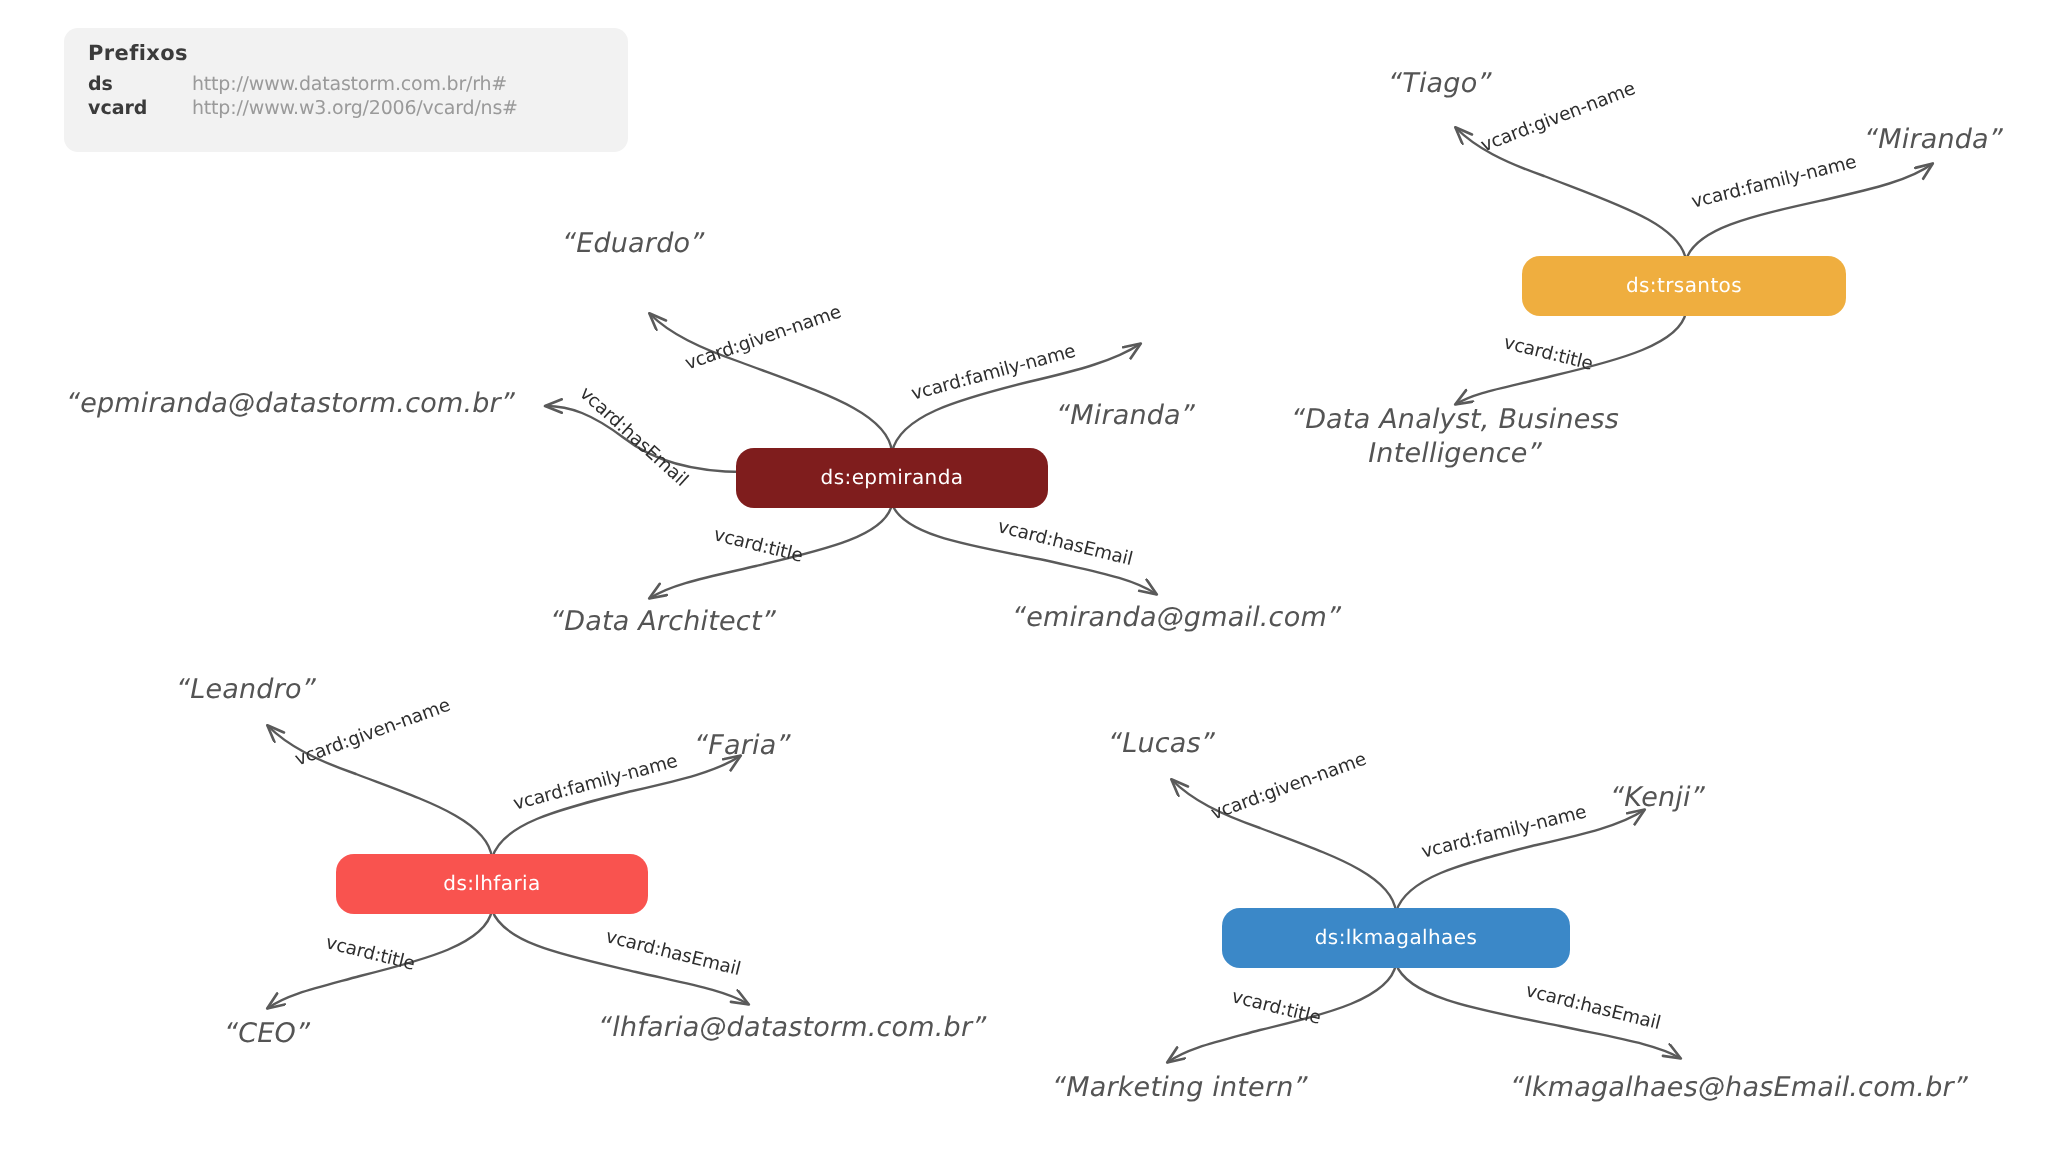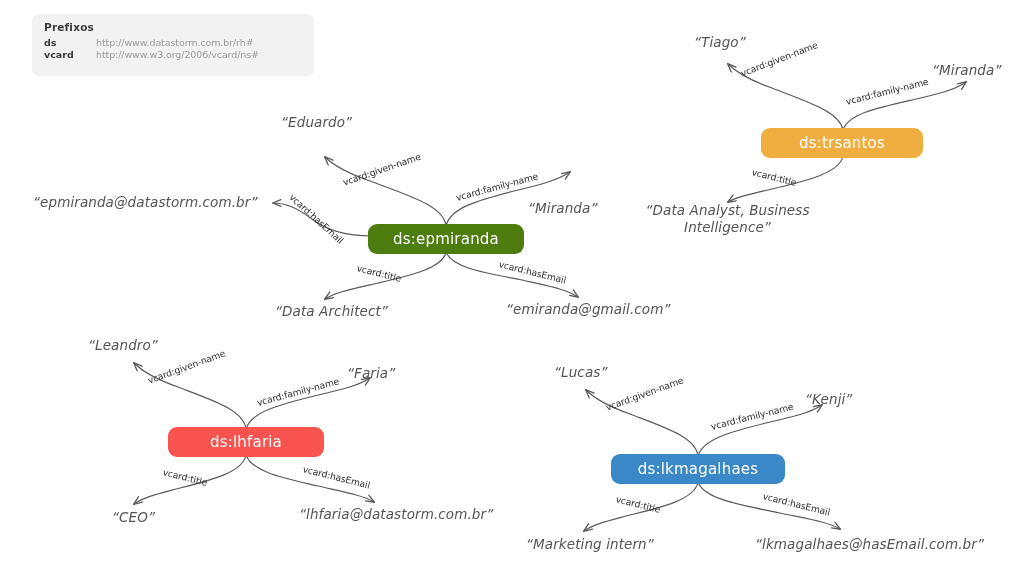--- a/index.html
+++ b/index.html
@@ -58,21 +58,21 @@
 
   
   .node {
     position: absolute;
     border-radius: 9px;
     display: flex;
     align-items: center;
     justify-content: center;
     color: #ffffff;
     font-family: "DejaVu Sans", sans-serif;
-    font-size: 15px;
+    font-size: 10px;
     letter-spacing: 0.2px;
     white-space: nowrap;
     box-sizing: border-box;
     height: 30px;
   }
 
   
   .literal {
     position: absolute;
     font-family: "DejaVu Sans", sans-serif;
@@ -153,21 +153,21 @@
     <path class="edge-path" marker-end="url(#ah)" d="M246,429 C251,412 278,405 314,396 C340,390 358,386 370,378"></path>
     <path class="edge-path" marker-end="url(#ah)" d="M246,455 C243,472 212,480 180,488 C158,494 144,497 134,504"></path>
     <path class="edge-path" marker-end="url(#ah)" d="M246,455 C252,472 284,478 318,486 C344,492 362,495 374,502"></path>
 
     <path class="edge-path" marker-end="url(#ah)" d="M698,456 C696,437 664,427 630,414 C610,407 596,400 586,390"></path>
     <path class="edge-path" marker-end="url(#ah)" d="M698,456 C703,439 730,432 766,423 C792,417 810,413 822,405"></path>
     <path class="edge-path" marker-end="url(#ah)" d="M698,482 C695,499 664,507 630,515 C608,521 594,524 584,531"></path>
     <path class="edge-path" marker-end="url(#ah)" d="M698,482 C704,499 740,505 780,513 C808,519 828,522 840,529"></path>
   </svg>
 
-  <div class="node" style="left:368px; top:224px; width:156px; background:#4d7c0f;">
+  <div class="node" style="left:368px; top:224px; width:156px; background:#7f1d1d;">
     <span>ds:epmiranda</span>
   </div>
 
   <div class="node" style="left:761px; top:128px; width:162px; background:#EFAE3F;">
     <span>ds:trsantos</span>
   </div>
 
   <div class="node" style="left:168px; top:427px; width:156px; background:#F9534F;">
     <span>ds:lhfaria</span>
   </div>

